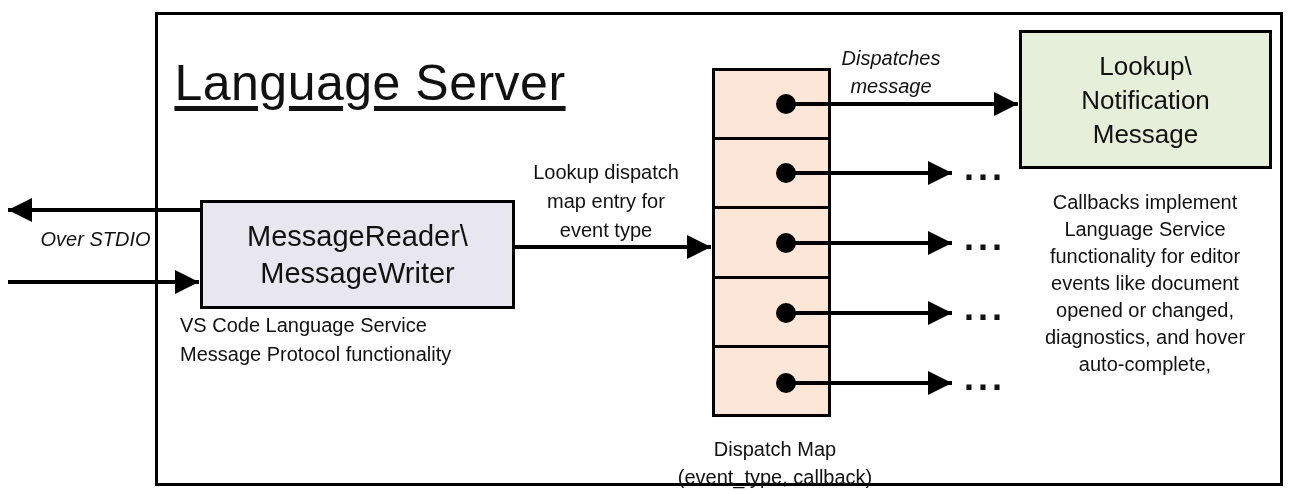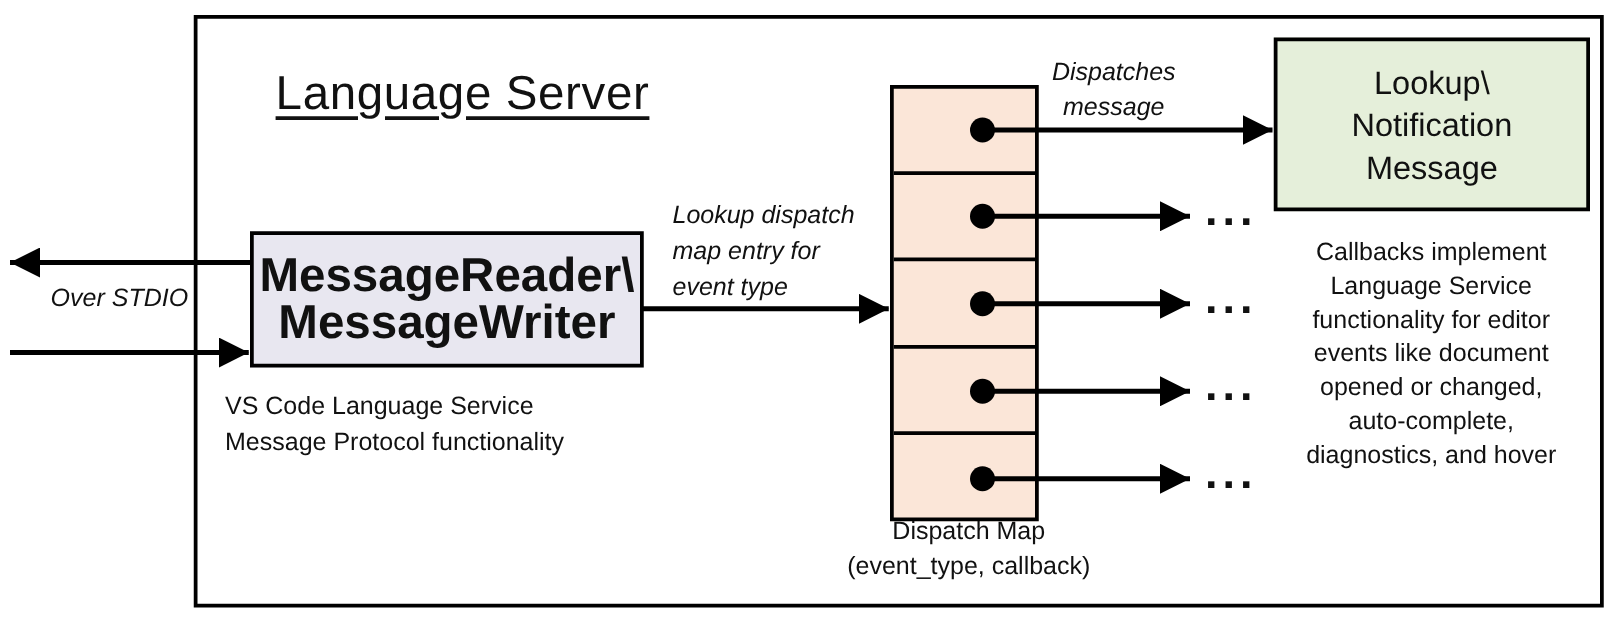--- a/index.html
+++ b/index.html
@@ -12,45 +12,45 @@
   *{margin:0;padding:0;box-sizing:border-box;}
   html,body{background:var(--background);}
   body{font-family:"Liberation Sans", sans-serif;color:#111;}
   .stage{position:relative;width:1291px;height:494px;background:var(--background);overflow:hidden;}
 
   
   .outer{position:absolute;left:155px;top:12px;width:1128px;height:474px;border:3px solid var(--line);background:transparent;}
 
   
   .title{position:absolute;left:170px;top:54px;width:400px;text-align:center;
-         font-size:38px;letter-spacing:0.5px;text-decoration:underline;text-underline-offset:6px;}
+         font-size:50px;letter-spacing:0.5px;text-decoration:underline;text-underline-offset:6px;}
 
   
-  .msg-box{position:absolute;left:200px;top:185px;width:315px;height:109px;
+  .msg-box{position:absolute;left:200px;top:200px;width:315px;height:109px;
            background:var(--message-box-fill);border:3px solid var(--line);
            display:flex;flex-direction:column;align-items:center;justify-content:center;
-           font-size:38px;line-height:37px;text-align:center;font-weight:bold;}
+           font-size:29px;line-height:37px;text-align:center;}
   .msg-caption{position:absolute;left:180px;top:311px;width:355px;
                font-size:20px;line-height:29px;}
 
   
   .io-label{position:absolute;left:18px;top:225px;width:155px;text-align:center;
             font-style:italic;font-size:20px;line-height:29px;}
 
   
-  .lookup-label{position:absolute;left:538px;top:158px;width:192px;
-                font-style:italic;font-size:20px;line-height:29px;}
+  .lookup-label{position:absolute;left:510px;top:158px;width:192px;text-align:center;
+                font-size:20px;line-height:29px;}
 
   
   .dispatch-map{position:absolute;left:712px;top:68px;width:119px;height:349px;
                 background:var(--dispatch-map-fill);border:3px solid var(--line);
                 display:flex;flex-direction:column;}
   .dispatch-map .cell{flex:1;}
   .dispatch-map .cell + .cell{border-top:3px solid var(--line);}
-  .map-caption{position:absolute;left:650px;top:411px;width:250px;text-align:center;
+  .map-caption{position:absolute;left:650px;top:435px;width:250px;text-align:center;
                font-size:20px;line-height:28px;}
 
   
   .dispatches-label{position:absolute;left:810px;top:44px;width:162px;text-align:center;
                     font-style:italic;font-size:20px;line-height:28px;}
 
   
   .callback-box{position:absolute;left:1019px;top:30px;width:253px;height:139px;
                 background:var(--callback-box-fill);border:3px solid var(--line);
                 display:flex;flex-direction:column;align-items:center;justify-content:center;
@@ -125,22 +125,22 @@
     <div>Notification</div>
     <div>Message</div>
   </div>
 
   <div class="callback-note">
     <div>Callbacks implement</div>
     <div>Language Service</div>
     <div>functionality for editor</div>
     <div>events like document</div>
     <div>opened or changed,</div>
+    <div>diagnostics, and hover</div>
     <div>auto-complete,</div>
-    <div>diagnostics, and hover</div>
   </div>
 
   <span class="ellipsis e1">...</span>
   <span class="ellipsis e2">...</span>
   <span class="ellipsis e3">...</span>
   <span class="ellipsis e4">...</span>
 
   <svg class="wires" width="1291" height="494" viewBox="0 0 1291 494" aria-hidden="true">
     <defs>
       <marker id="ah" viewBox="0 0 10 10" refX="10" refY="5" markerWidth="6" markerHeight="6" orient="auto-start-reverse">

